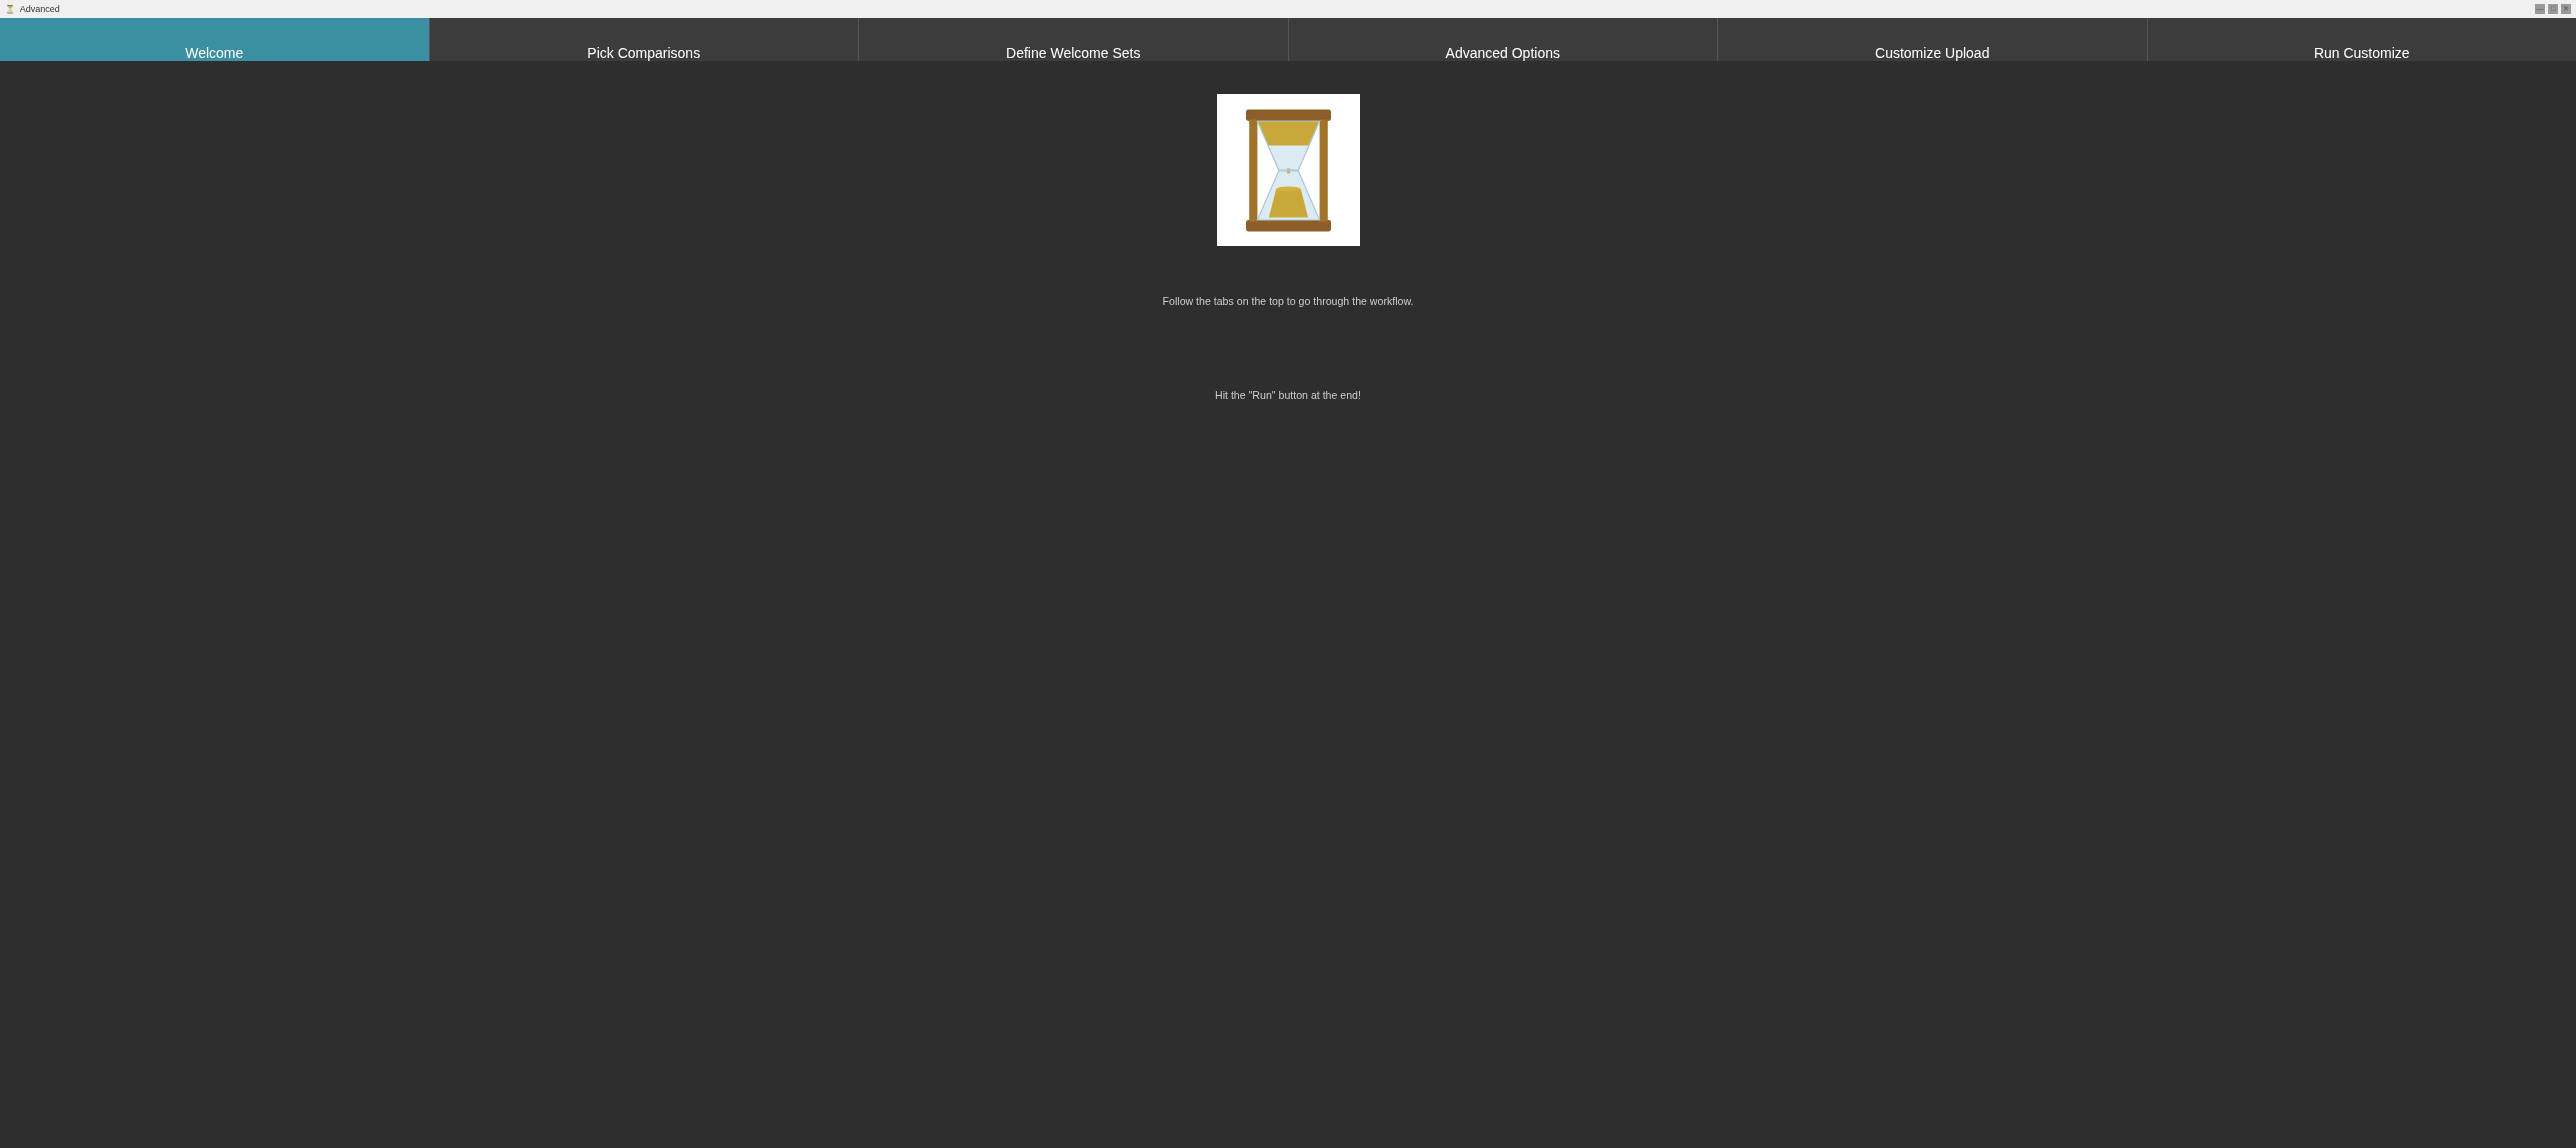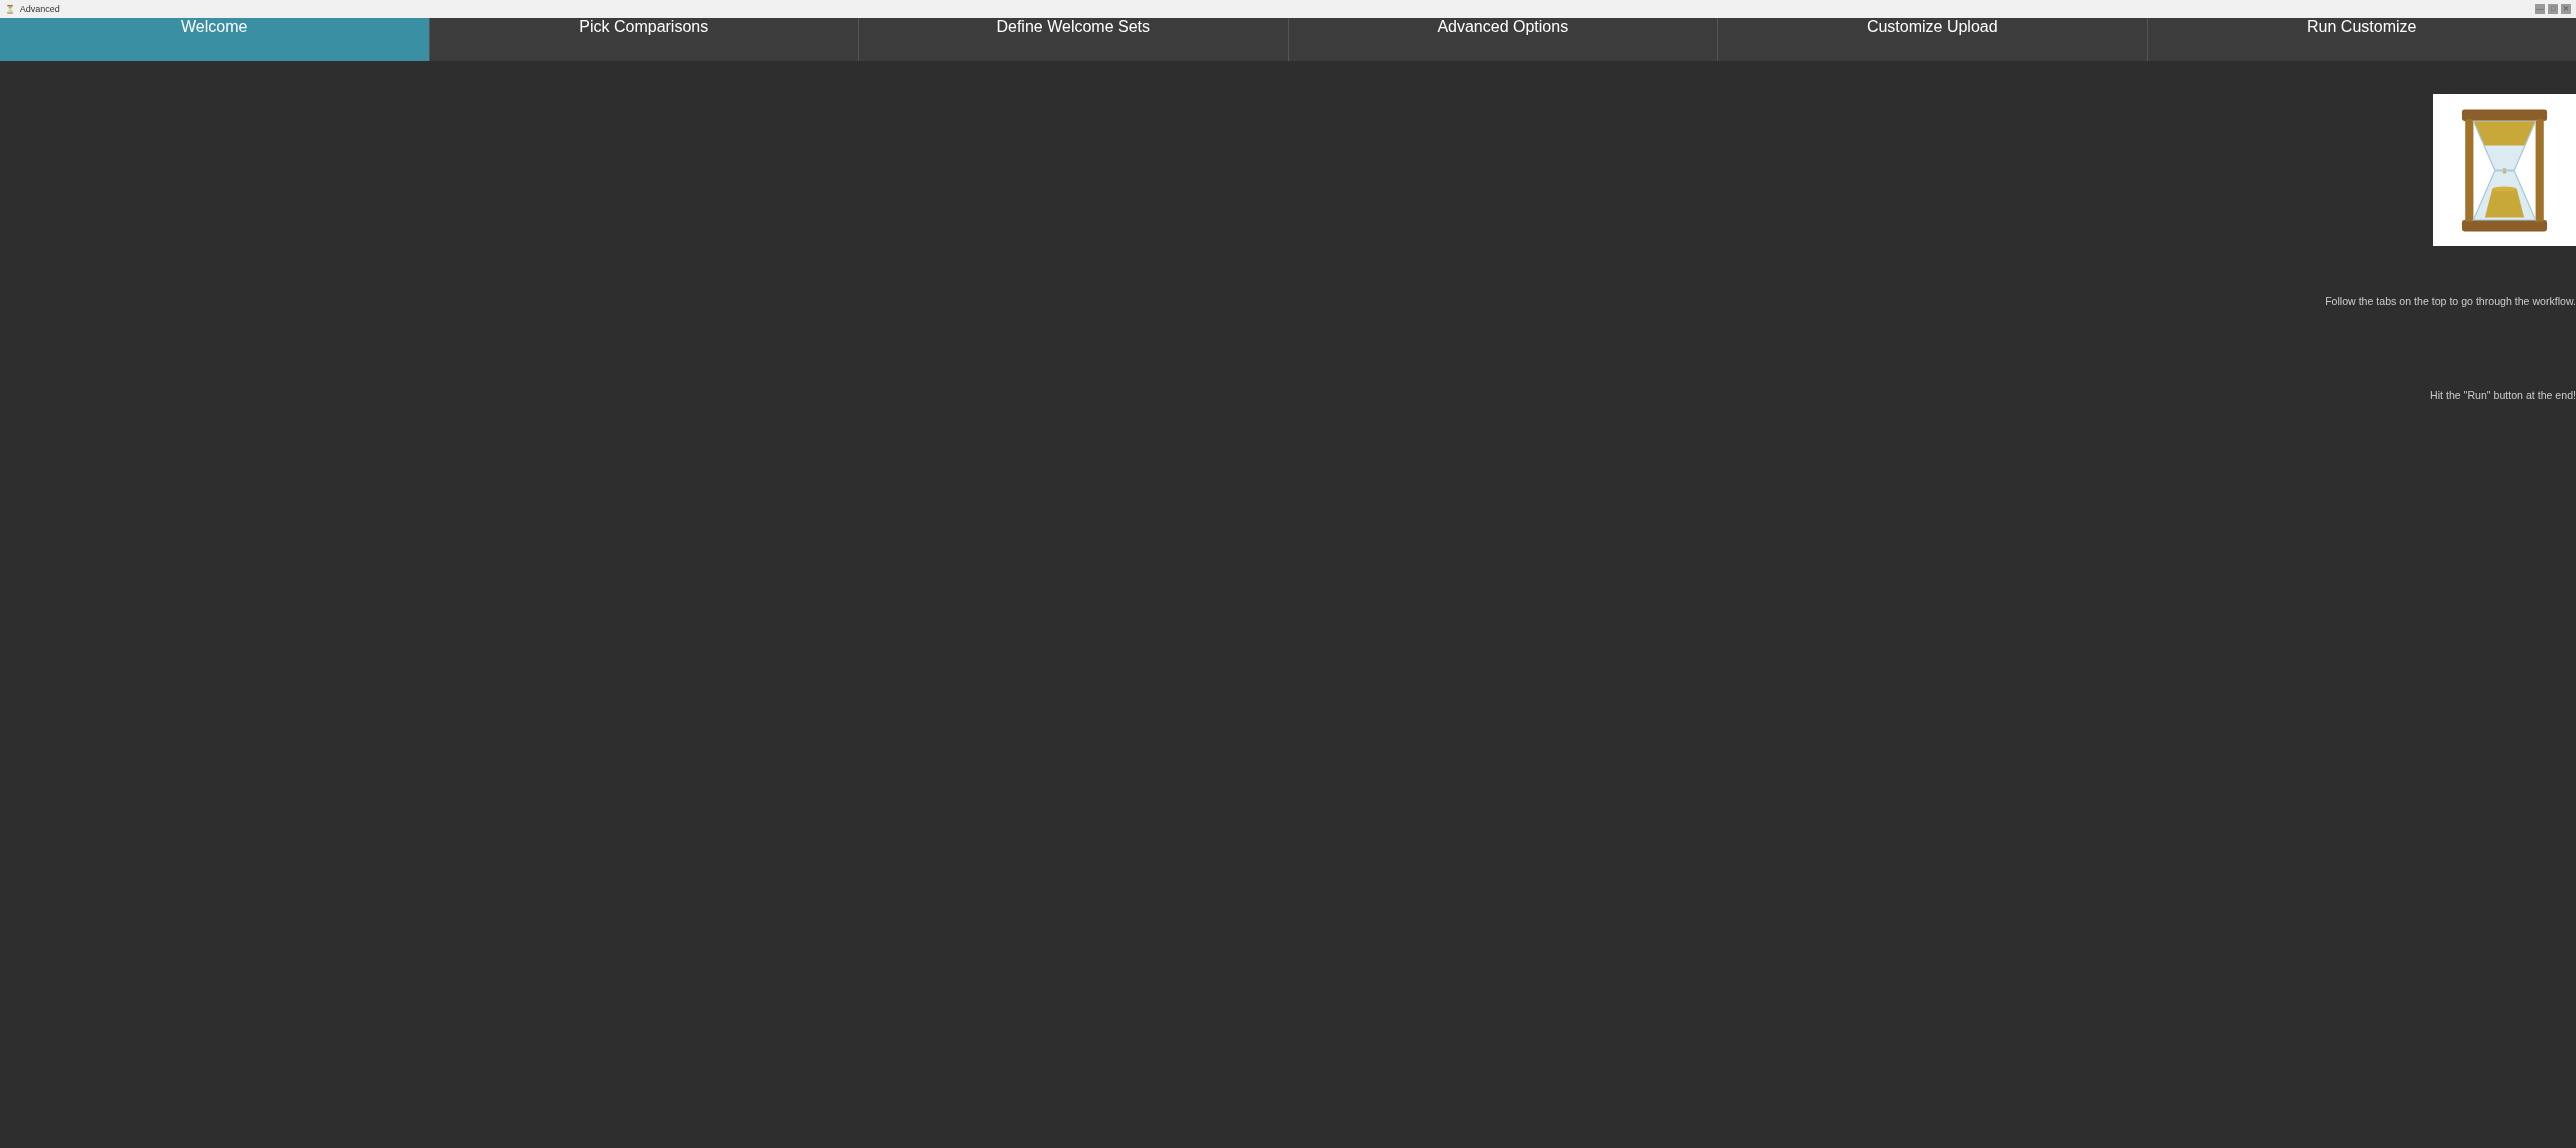--- a/index.html
+++ b/index.html
@@ -64,24 +64,24 @@
 
     
     .tab-nav {
       display: flex;
       height: 43px;
     }
 
     .tab-item {
       flex: 1;
       display: flex;
-      align-items: flex-start;
+      align-items: flex-end;
       justify-content: center;
       cursor: pointer;
-      font-size: 16px;
+      font-size: 14px;
       font-weight: 500;
       color: #ffffff;
       border-right: 0.8px solid #555;
     }
 
     .tab-item:last-child {
       border-right: none;
     }
 
     .tab-item.active {
@@ -90,21 +90,21 @@
 
     .tab-item.inactive {
       background-color: #3c3c3c;
     }
 
     
     .main-content {
       background-color: #2e2e2e;
       display: flex;
       flex-direction: column;
-      align-items: flex-end;
+      align-items: center;
       padding-top: 33px;
       height: calc(100vh - 61px);
     }
 
     
     .hourglass-container {
       background-color: #ffffff;
       width: 143px;
       height: 152px;
       display: flex;

